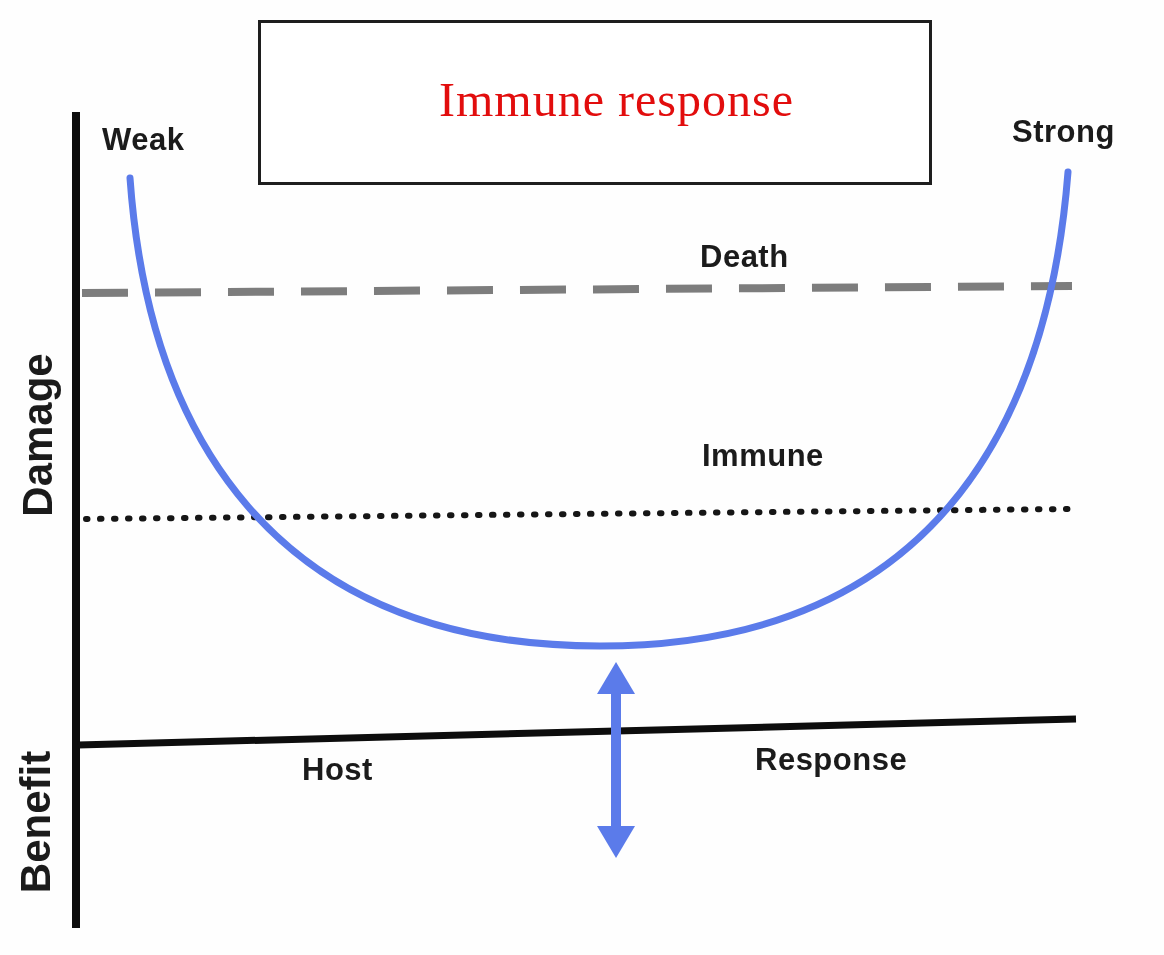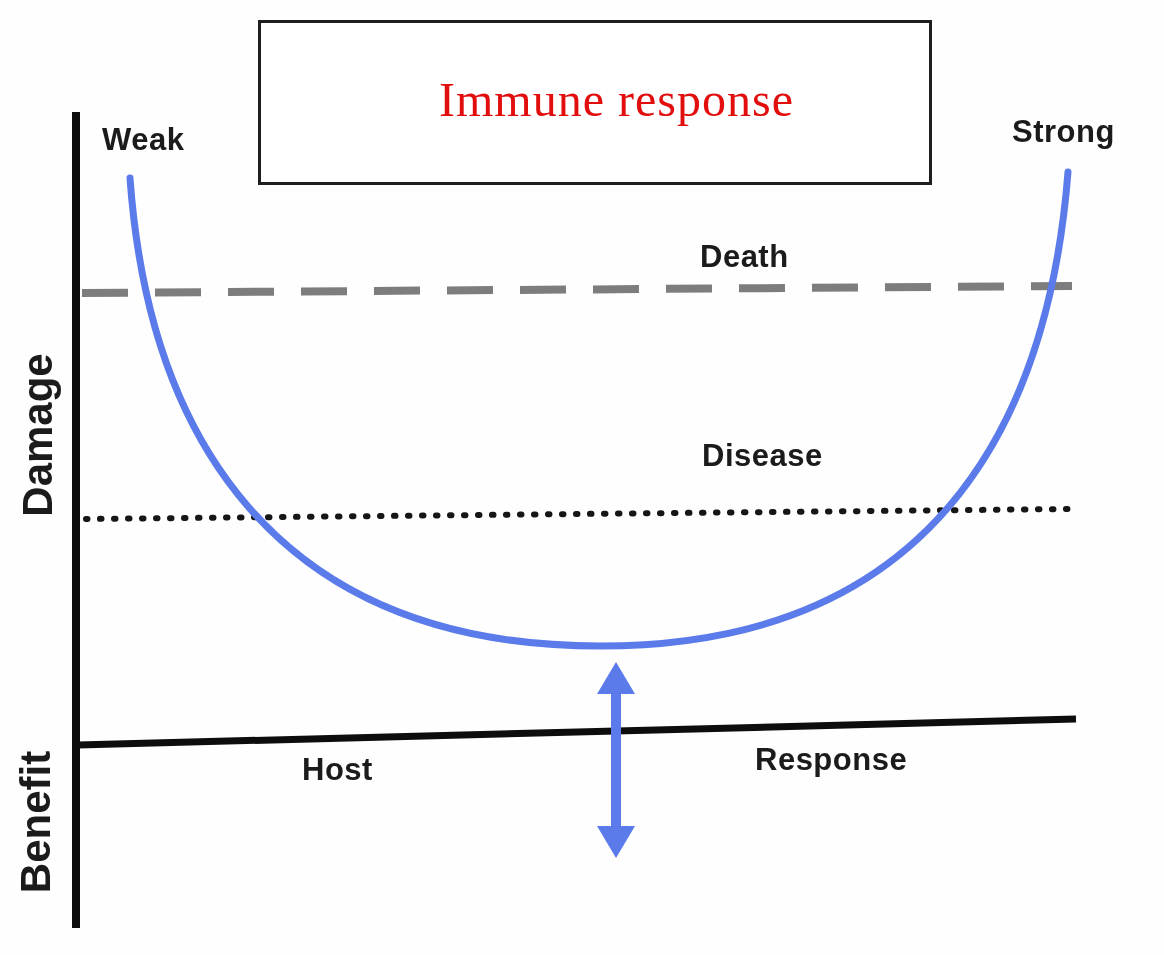--- a/index.html
+++ b/index.html
@@ -79,21 +79,21 @@
   </svg>
 
   <div class="title-box">
     <div class="title-text">Immune response</div>
   </div>
 
   <div class="label" style="left:102px; top:122px;">Weak</div>
   <div class="label" style="left:984px; top:114px;margin-left:28px;">Strong</div>
 
   <div class="label" style="left:700px; top:208px;margin-top:31px;">Death</div>
-  <div class="label" style="left:702px; top:438px;">Disease</div>
+  <div class="label" style="left:702px; top:438px;">Immune</div>
 
   <div class="label" style="left:755px; top:742px;">Response</div>
   <div class="label" style="left:302px; top:752px;">Host</div>
 
   <div class="label-rot" style="left:38px; top:435px;">Damage</div>
   <div class="label-rot" style="left:36px; top:822px;">Benefit</div>
 
 </div>
 
 </body></html>

